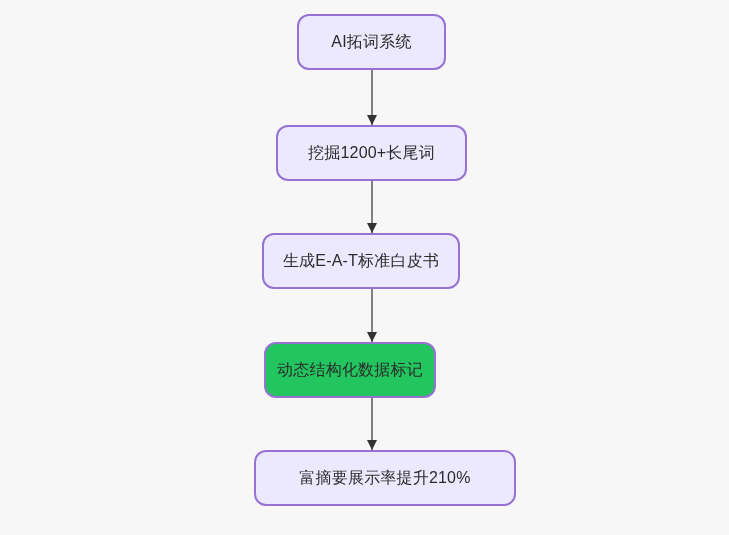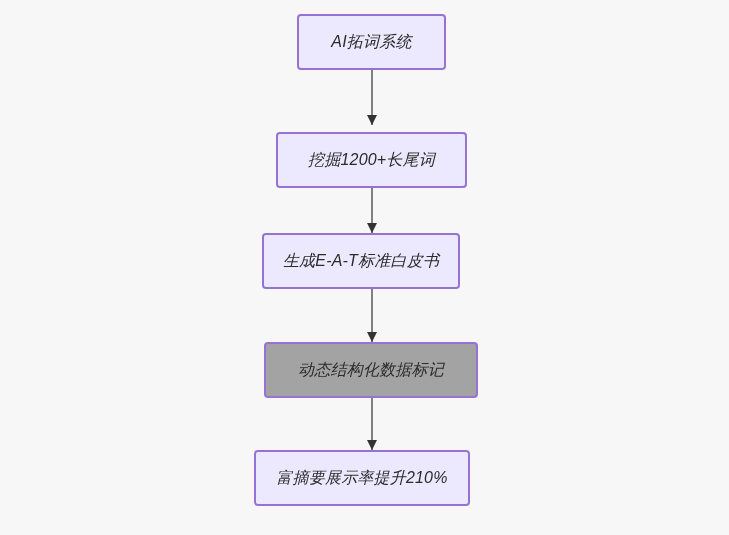--- a/index.html
+++ b/index.html
@@ -17,26 +17,25 @@
     position: relative;
     width: 729px;
     height: 535px;
     background: #f7f7f7;
   }
   .node {
     position: absolute;
     box-sizing: border-box;
     background: #ece8fd;
     border: 2px solid #9673d3;
-    border-radius: 4px;
+    border-radius: 12px;
     display: flex;
     align-items: center;
     justify-content: center;
     height: 56px;
-    font-style: italic;
   }
   .node-label {
     font-size: 16px;
     line-height: 1;
     color: #2b2b2b;
     letter-spacing: 0.2px;
     white-space: nowrap;
     font-family: "Liberation Sans", "DejaVu Sans", sans-serif;
   }
   .connector {
@@ -79,26 +78,26 @@
     <div class="head" style="border-top-color: rgb(51, 51, 51);"></div>
   </div>
   <div class="connector" id="edge-3" style="left: 366px; top: 398px; height: 52px;">
     <div class="shaft" style="height: 52px; background: rgb(128, 128, 128);"></div>
     <div class="head" style="border-top-color: rgb(51, 51, 51);"></div>
   </div>
 
   <div class="node" id="node-0" style="left: 297px; top: 14px; width: 149px; background: rgb(236, 232, 253); border-color: rgb(150, 115, 211); color: rgb(43, 43, 43);">
     <span class="node-label">AI拓词系统</span>
   </div>
-  <div class="node" id="node-1" style="left: 276px; top: 132px; width: 191px; background: rgb(236, 232, 253); border-color: rgb(150, 115, 211); color: rgb(43, 43, 43);">
+  <div class="node" id="node-1" style="left: 276px; top: 125px; width: 191px; background: rgb(236, 232, 253); border-color: rgb(150, 115, 211); color: rgb(43, 43, 43);">
     <span class="node-label">挖掘1200+长尾词</span>
   </div>
   <div class="node" id="node-2" style="left: 262px; top: 233px; width: 198px; background: rgb(236, 232, 253); border-color: rgb(150, 115, 211); color: rgb(43, 43, 43);">
     <span class="node-label">生成E-A-T标准白皮书</span>
   </div>
-  <div class="node" id="node-3" style="left: 264px; top: 342px; width: 214px; background: #a3a3a3; border-color: rgb(150, 115, 211); color: rgb(43, 43, 43);">
+  <div class="node" id="node-3" style="left: 264px; top: 342px; width: 172px; background: #22c55e; border-color: rgb(150, 115, 211); color: rgb(43, 43, 43);">
     <span class="node-label">动态结构化数据标记</span>
   </div>
-  <div class="node" id="node-4" style="left: 254px; top: 450px; width: 216px; background: rgb(236, 232, 253); border-color: rgb(150, 115, 211); color: rgb(43, 43, 43);">
+  <div class="node" id="node-4" style="left: 254px; top: 450px; width: 262px; background: rgb(236, 232, 253); border-color: rgb(150, 115, 211); color: rgb(43, 43, 43);">
     <span class="node-label">富摘要展示率提升210%</span>
   </div>
 
 </div>
 
 </body></html>

